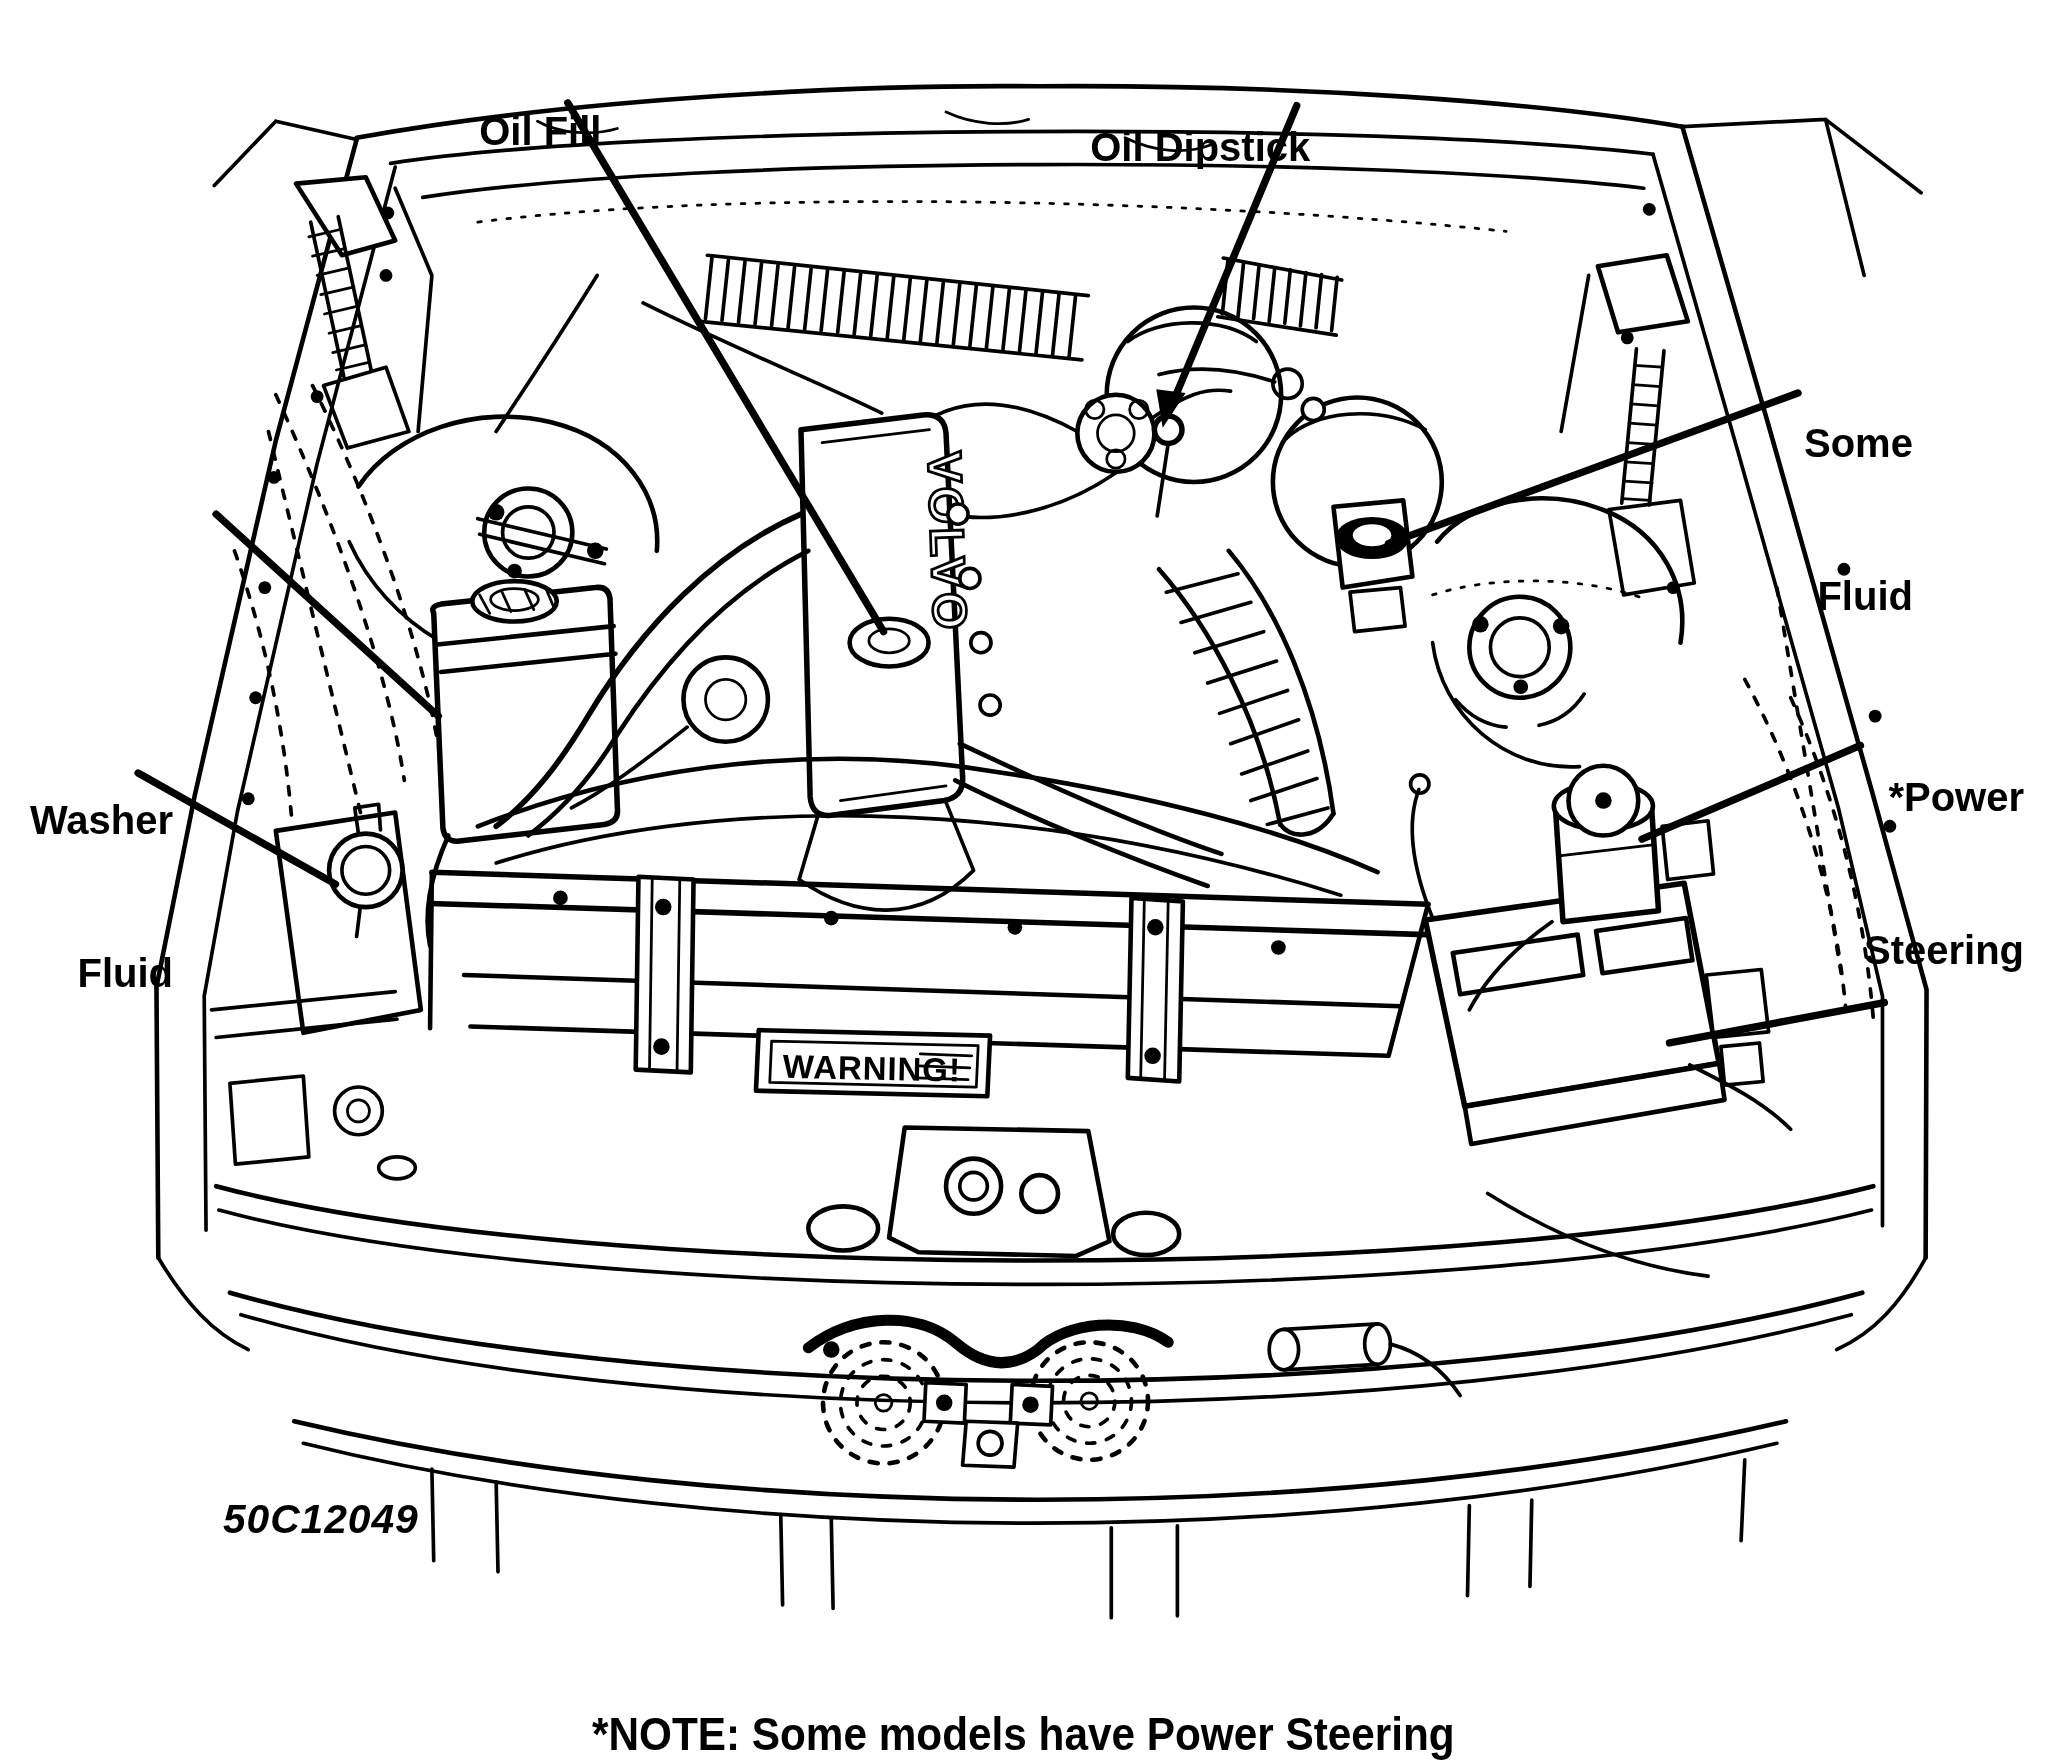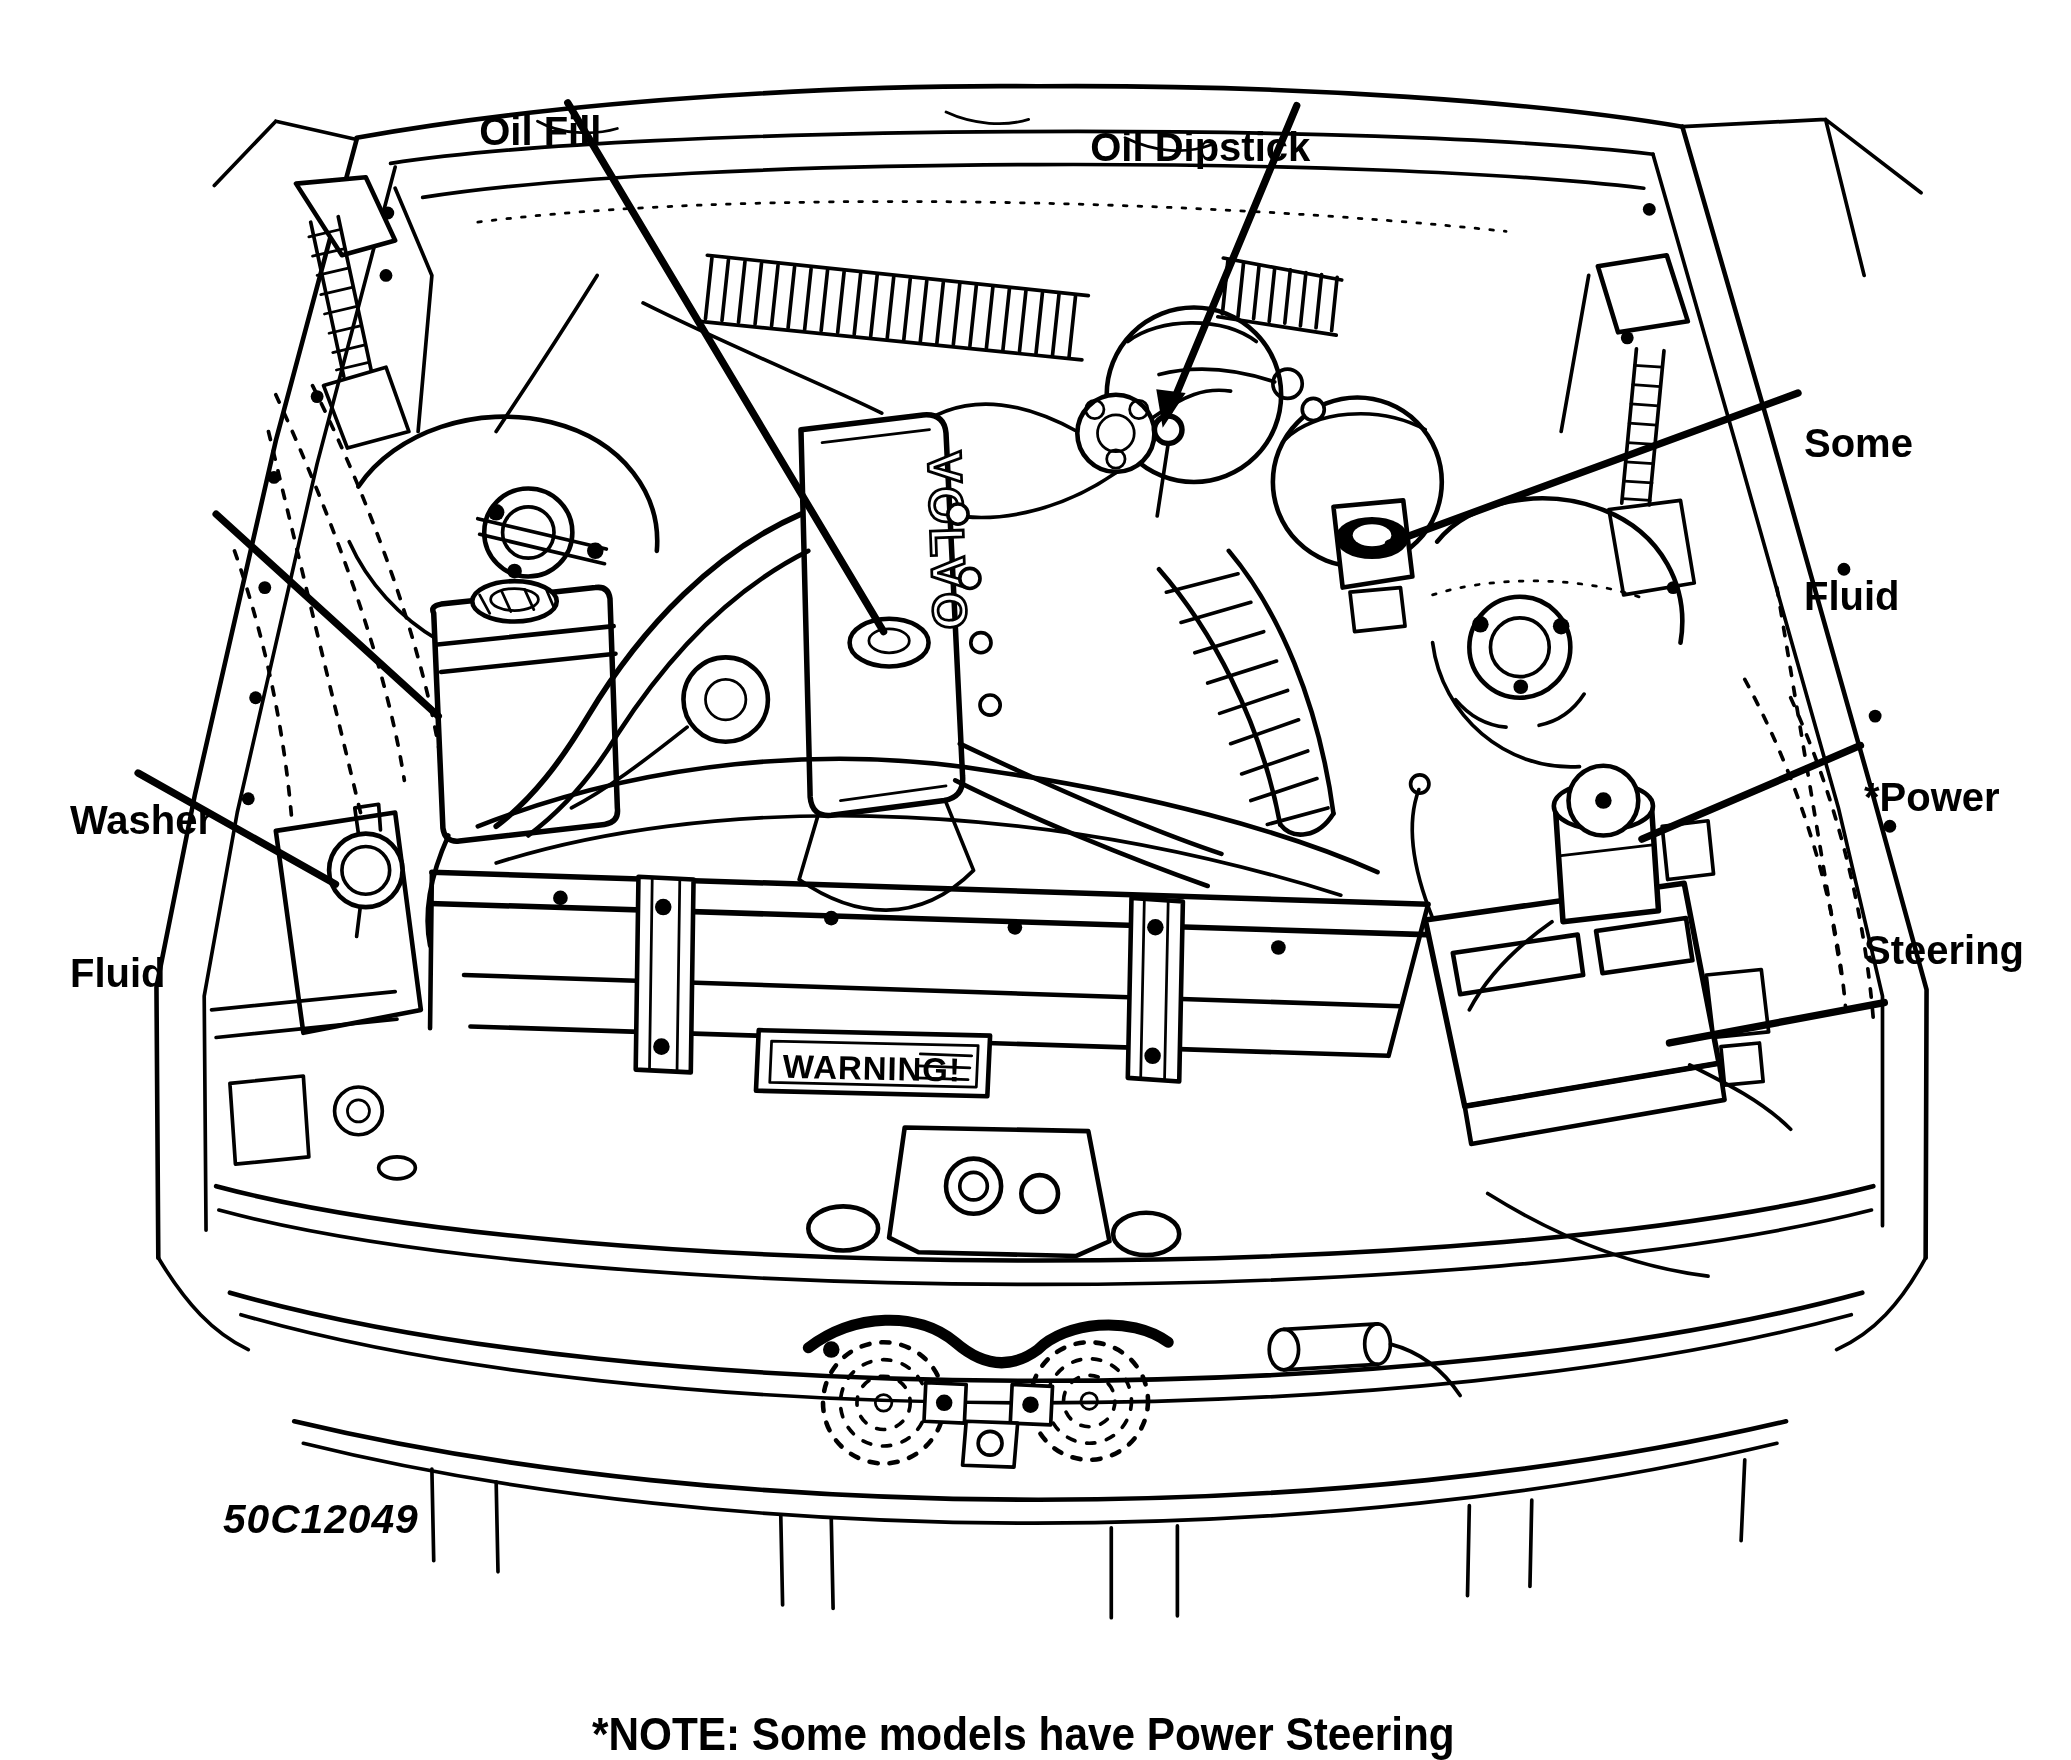--- a/index.html
+++ b/index.html
@@ -5,21 +5,21 @@
   html,body{margin:0;padding:0;background:#fff;}
   .stage{position:relative;width:2072px;height:1760px;background:#fff;overflow:hidden;
          font-family:"Liberation Sans","DejaVu Sans",sans-serif;color:#000;}
   .stage svg{position:absolute;left:0;top:0;color:#000;}
   .ink{stroke:#000;fill:none;stroke-linecap:round;stroke-linejoin:round;}
   .w3{stroke-width:3;} .w4{stroke-width:4;} .w5{stroke-width:5;} .w6{stroke-width:6;} .w12{stroke-width:12;}
   .whitefill{fill:#fff;}
   .blackfill{fill:#000;stroke:none;}
   .dash{stroke-dasharray:9 13;}
   .dot{stroke-dasharray:4 12;}
-  .label{position:absolute;font-weight:bold;font-size:40px;line-height:51px;white-space:pre;}
+  .label{position:absolute;font-weight:bold;font-size:40px;line-height:51px;white-space:pre;text-align:right;}
   .figcode{position:absolute;left:223px;top:1497px;font-weight:bold;font-style:italic;
            font-size:40px;letter-spacing:0.9px;transform:scaleX(1.02);transform-origin:left top;}
   .note{position:absolute;left:592px;top:1596px;font-weight:bold;font-size:47px;line-height:55px;
         transform:scaleX(0.90);transform-origin:left top;white-space:pre;}
   svg text{font-family:"Liberation Sans","DejaVu Sans",sans-serif;}
 </style>
 </head>
 <body>
 
 <div class="stage">
@@ -283,21 +283,21 @@
 <div class="label" style="left:457px;top:55px;">
   <span>Oil Fill</span>
 </div>
 <div class="label" style="left:1068px;top:71px;">
   <span>Oil Dipstick</span>
 </div>
 <div class="label" style="left:1804px;top:316px;">
   <div>Some</div>
   <div>Fluid</div>
 </div>
-<div class="label" style="left:30px;top:693px;margin-left:40px;">
+<div class="label" style="left:30px;top:693px;">
   <div>Washer</div>
   <div>Fluid</div>
 </div>
 <div class="label" style="left:1864px;top:670px;">
   <div>*Power</div>
   <div>Steering</div>
 </div>
 
 <div class="figcode">50C12049</div>
 <div class="note">

